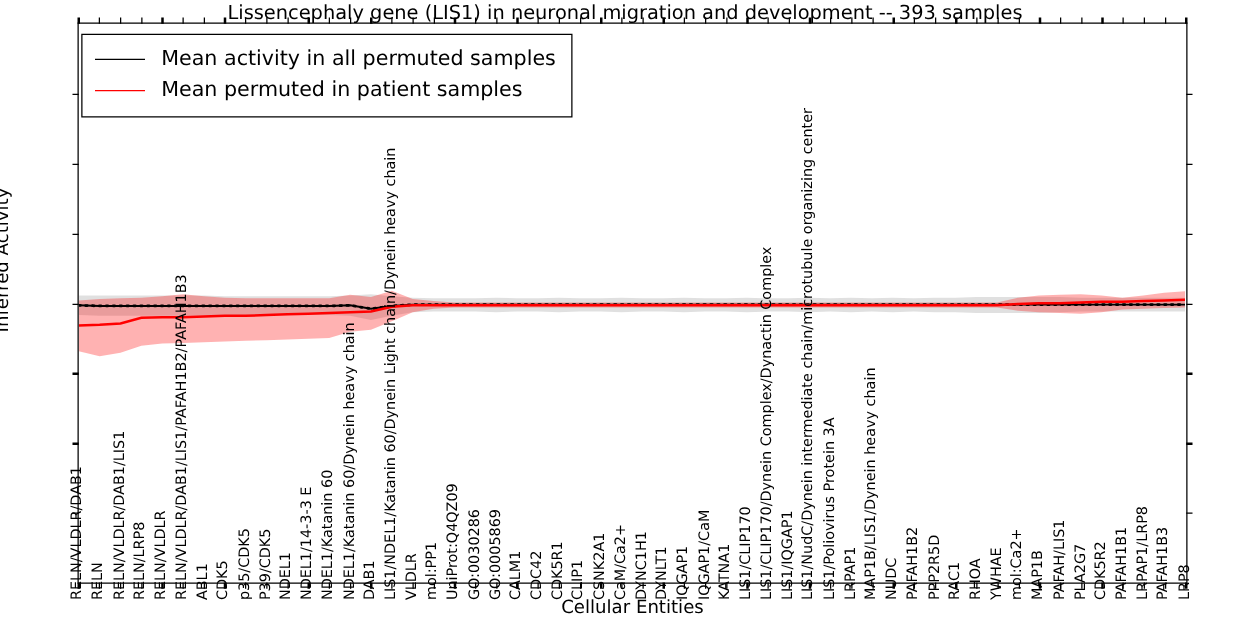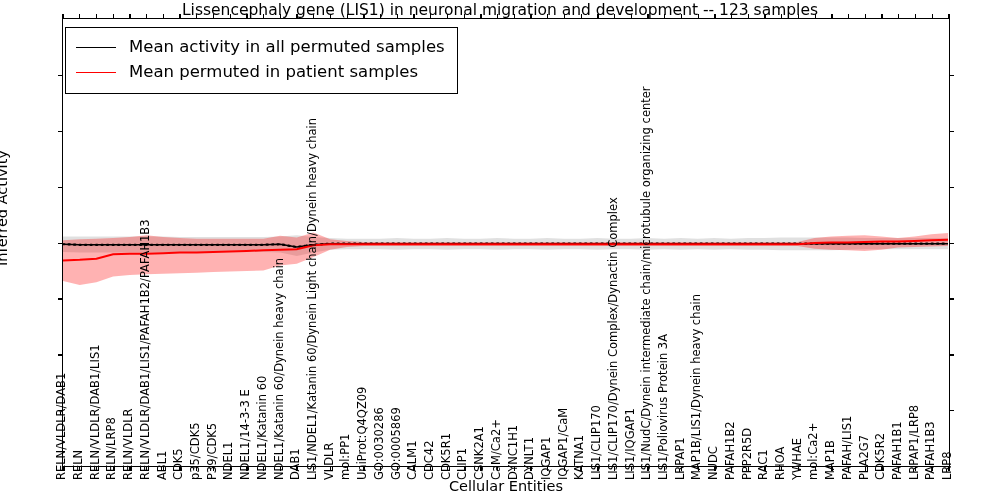--- a/index.html
+++ b/index.html
@@ -33,21 +33,21 @@
   .legrow{display:flex;align-items:center;height:25px;}
   .legline{width:40px;height:0;border-top:1.6px solid #000;margin-right:13px;}
   .legline.red{border-top-color:#ff0000;}
   .legtxt{font-size:16.5px;line-height:1;white-space:nowrap;}
 </style>
 </head>
 <body>
 
 <div id="fig">
 
-  <div class="title">Lissencephaly gene (LIS1) in neuronal migration and development -- 123 samples</div>
+  <div class="title">Lissencephaly gene (LIS1) in neuronal migration and development -- 393 samples</div>
 
   <div class="ylabel">Inferred Activity</div>
   <div class="xlabel">Cellular Entities</div>
 
   <div class="plotarea">
     <div class="plotclip">
       <svg id="svg" width="885" height="446" viewBox="0 0 885 446" preserveAspectRatio="none">
           <path d="M0.00,217.43 L16.70,217.43 L33.40,217.43 L50.09,217.43 L66.79,217.43 L83.49,217.43 L100.19,217.43 L116.89,217.98 L133.58,217.98 L150.28,217.98 L166.98,217.98 L183.68,217.98 L200.38,217.98 L217.08,217.43 L233.77,216.31 L250.47,217.98 L267.17,219.10 L283.87,219.66 L300.57,219.66 L317.26,219.66 L333.96,219.10 L350.66,219.66 L367.36,219.66 L384.06,219.10 L400.75,219.66 L417.45,219.66 L434.15,219.10 L450.85,219.66 L467.55,219.66 L484.25,219.10 L500.94,219.66 L517.64,219.66 L534.34,219.10 L551.04,219.66 L567.74,219.66 L584.43,219.10 L601.13,219.66 L617.83,219.10 L634.53,219.66 L651.23,219.10 L667.92,219.66 L684.62,219.10 L701.32,219.10 L718.02,218.54 L734.72,218.54 L751.42,218.54 L768.11,218.54 L784.81,218.54 L801.51,219.10 L818.21,219.10 L834.91,219.10 L851.60,219.10 L868.30,219.10 L885.00,219.10 L885.00,230.25 L868.30,230.25 L851.60,230.25 L834.91,230.25 L818.21,230.25 L801.51,230.25 L784.81,230.81 L768.11,231.36 L751.42,231.36 L734.72,231.36 L718.02,231.36 L701.32,230.81 L684.62,230.81 L667.92,230.25 L651.23,230.81 L634.53,230.25 L617.83,230.81 L601.13,230.25 L584.43,230.81 L567.74,230.25 L551.04,230.25 L534.34,230.81 L517.64,230.25 L500.94,230.25 L484.25,230.81 L467.55,230.25 L450.85,230.25 L434.15,230.81 L417.45,230.25 L400.75,230.25 L384.06,230.81 L367.36,230.25 L350.66,230.25 L333.96,230.81 L317.26,230.25 L300.57,230.25 L283.87,230.25 L267.17,230.81 L250.47,233.59 L233.77,236.94 L217.08,233.59 L200.38,233.03 L183.68,233.03 L166.98,233.03 L150.28,233.03 L133.58,233.03 L116.89,233.03 L100.19,233.59 L83.49,233.59 L66.79,233.59 L50.09,233.59 L33.40,233.59 L16.70,233.59 L0.00,233.03 Z" fill="#000000" fill-opacity="0.12" stroke="none"></path>
           <path d="M0.00,221.33 L16.70,220.21 L33.40,219.66 L50.09,219.10 L66.79,217.98 L83.49,216.31 L100.19,217.98 L116.89,219.10 L133.58,219.66 L150.28,219.66 L166.98,219.66 L183.68,219.66 L200.38,219.66 L217.08,216.87 L233.77,218.54 L250.47,213.52 L267.17,220.21 L283.87,221.89 L300.57,223.00 L317.26,223.00 L333.96,223.00 L350.66,223.00 L367.36,223.00 L384.06,223.00 L400.75,223.00 L417.45,223.00 L434.15,223.00 L450.85,223.00 L467.55,223.00 L484.25,223.00 L500.94,223.00 L517.64,223.00 L534.34,223.00 L551.04,223.00 L567.74,223.00 L584.43,223.00 L601.13,223.00 L617.83,223.00 L634.53,223.00 L651.23,223.00 L667.92,223.00 L684.62,223.00 L701.32,223.00 L718.02,223.00 L734.72,223.00 L751.42,219.10 L768.11,217.43 L784.81,216.87 L801.51,216.31 L818.21,217.43 L834.91,219.10 L851.60,217.43 L868.30,215.20 L885.00,214.08 L885.00,226.90 L868.30,227.46 L851.60,228.02 L834.91,228.58 L818.21,230.81 L801.51,231.92 L784.81,231.36 L768.11,230.81 L751.42,229.69 L734.72,226.90 L718.02,226.90 L701.32,226.90 L684.62,226.90 L667.92,226.90 L651.23,226.90 L634.53,226.90 L617.83,226.90 L601.13,226.90 L584.43,226.90 L567.74,226.90 L551.04,226.90 L534.34,226.90 L517.64,226.90 L500.94,226.90 L484.25,226.90 L467.55,226.90 L450.85,226.90 L434.15,226.90 L417.45,226.90 L400.75,226.90 L384.06,226.90 L367.36,226.90 L350.66,226.90 L333.96,226.90 L317.26,226.90 L300.57,226.90 L283.87,228.02 L267.17,230.81 L250.47,238.05 L233.77,244.74 L217.08,246.41 L200.38,251.43 L183.68,251.99 L166.98,252.55 L150.28,253.10 L133.58,253.66 L116.89,254.22 L100.19,254.78 L83.49,255.34 L66.79,255.89 L50.09,257.56 L33.40,263.14 L16.70,265.93 L0.00,262.02 Z" fill="#ff0000" fill-opacity="0.3" stroke="none"></path>
           <path d="M0.00,225.23 L16.70,225.79 L33.40,225.79 L50.09,225.79 L66.79,225.79 L83.49,225.79 L100.19,225.79 L116.89,225.79 L133.58,225.79 L150.28,225.79 L166.98,225.79 L183.68,225.79 L200.38,225.79 L217.08,225.23 L233.77,228.02 L250.47,225.79 L267.17,224.67 L283.87,224.67 L300.57,224.67 L317.26,224.67 L333.96,224.67 L350.66,224.67 L367.36,224.67 L384.06,224.67 L400.75,224.67 L417.45,224.67 L434.15,224.67 L450.85,224.67 L467.55,224.67 L484.25,224.67 L500.94,224.67 L517.64,224.67 L534.34,224.67 L551.04,224.67 L567.74,224.67 L584.43,224.67 L601.13,224.67 L617.83,224.67 L634.53,224.67 L651.23,224.67 L667.92,224.67 L684.62,224.67 L701.32,224.67 L718.02,224.67 L734.72,224.67 L751.42,224.67 L768.11,224.67 L784.81,224.67 L801.51,224.67 L818.21,224.67 L834.91,224.67 L851.60,224.67 L868.30,224.67 L885.00,224.67" fill="none" stroke="#000000" stroke-width="1.5"></path>

